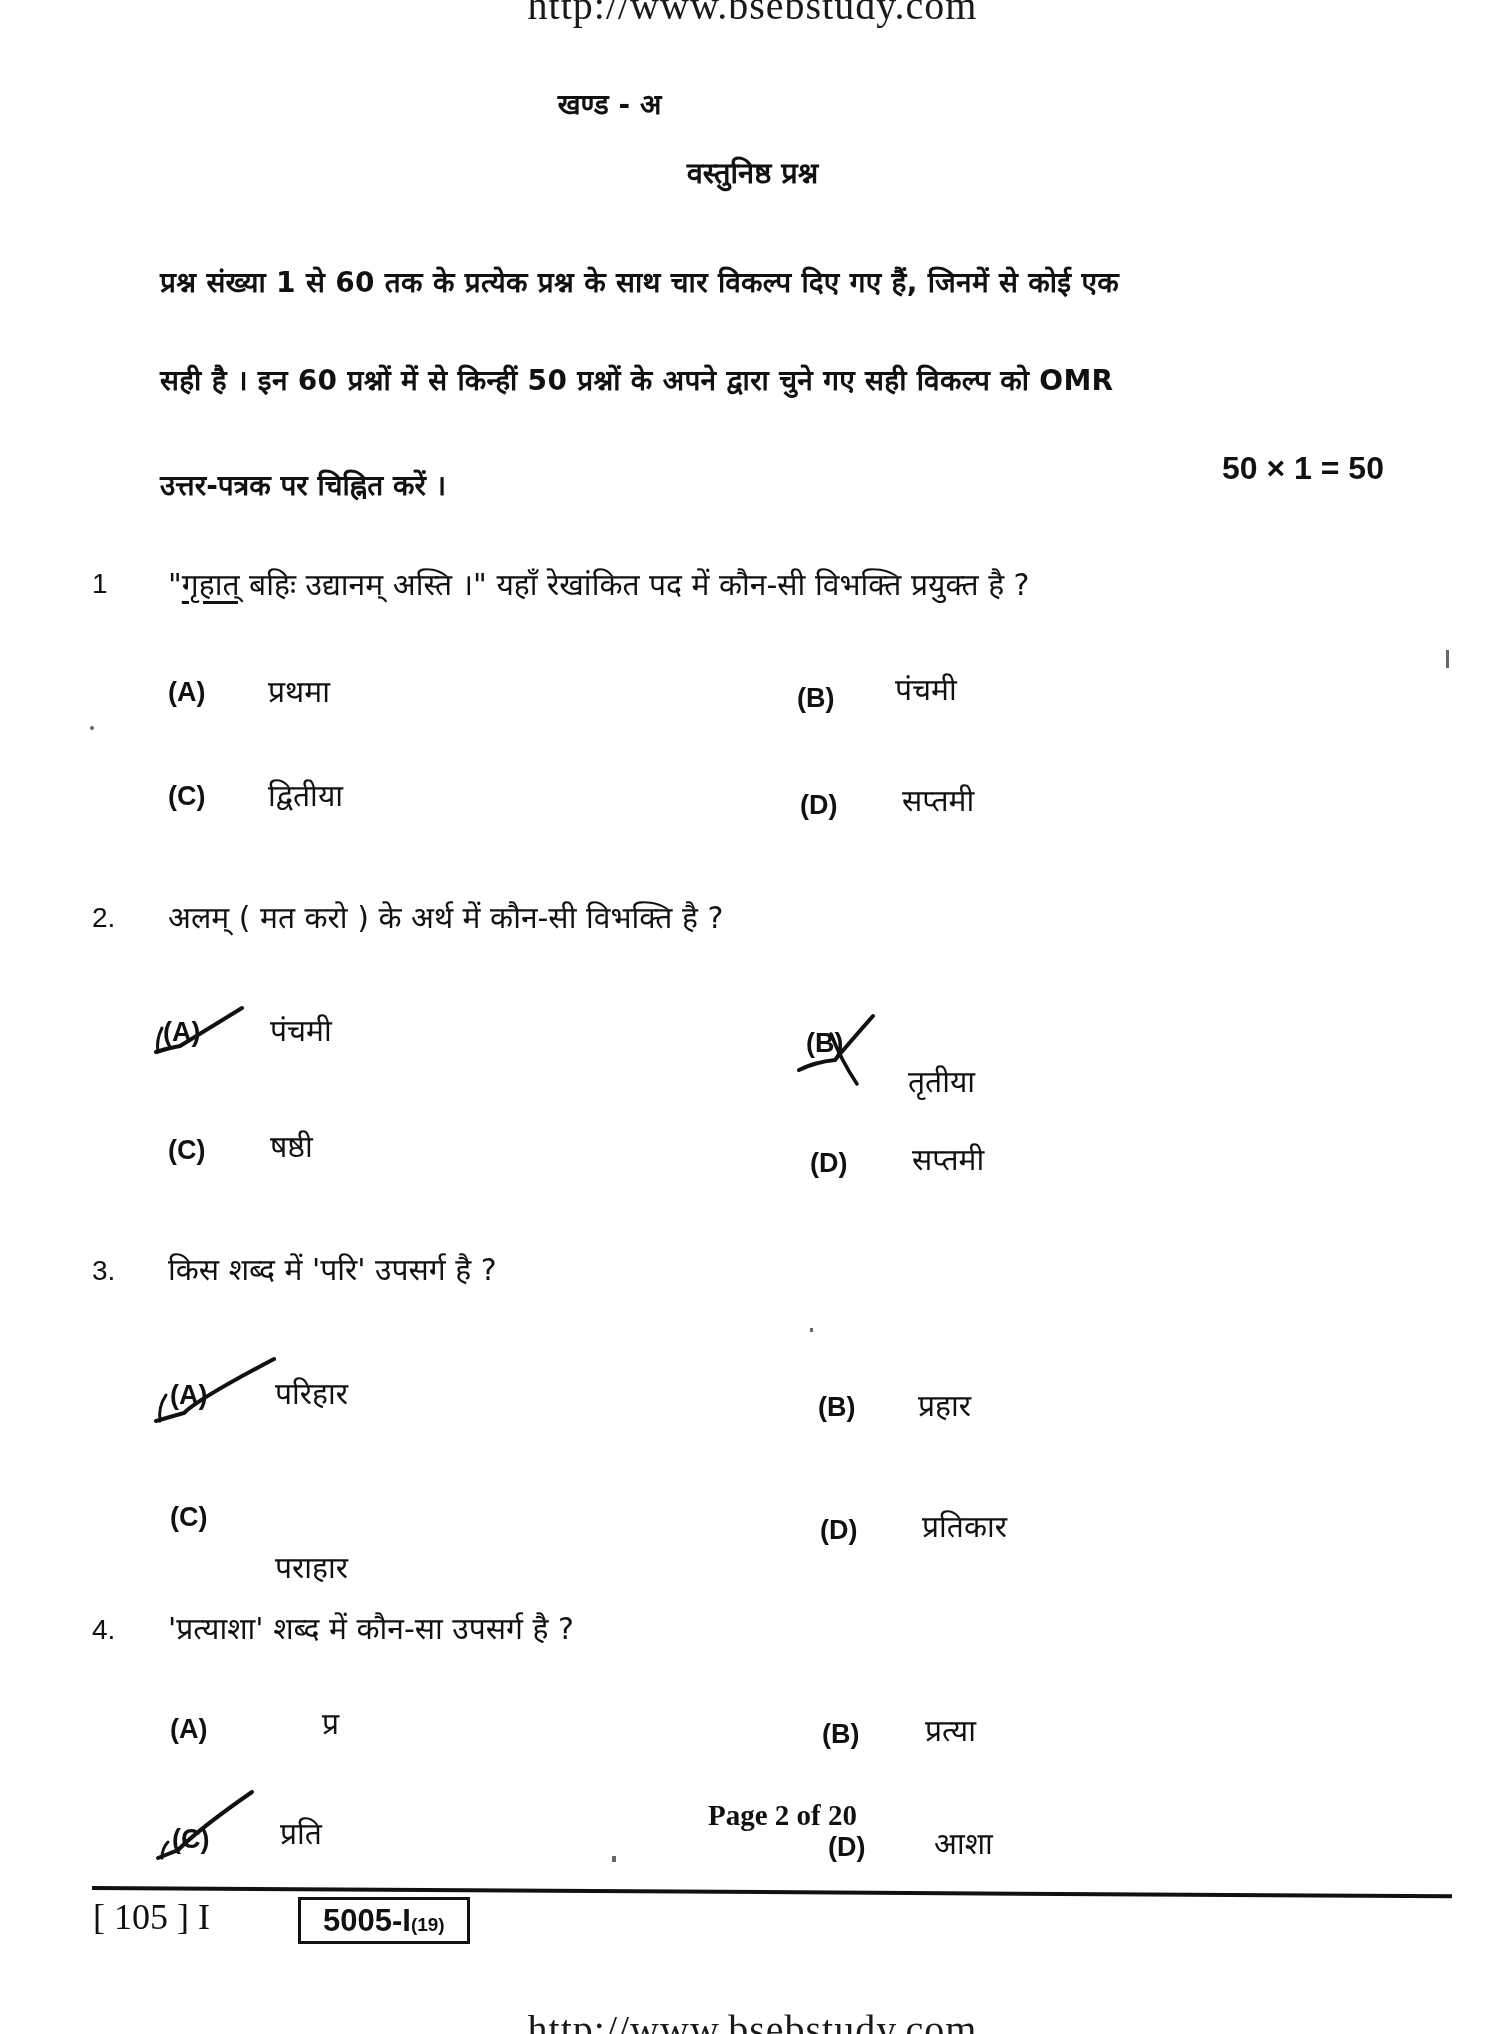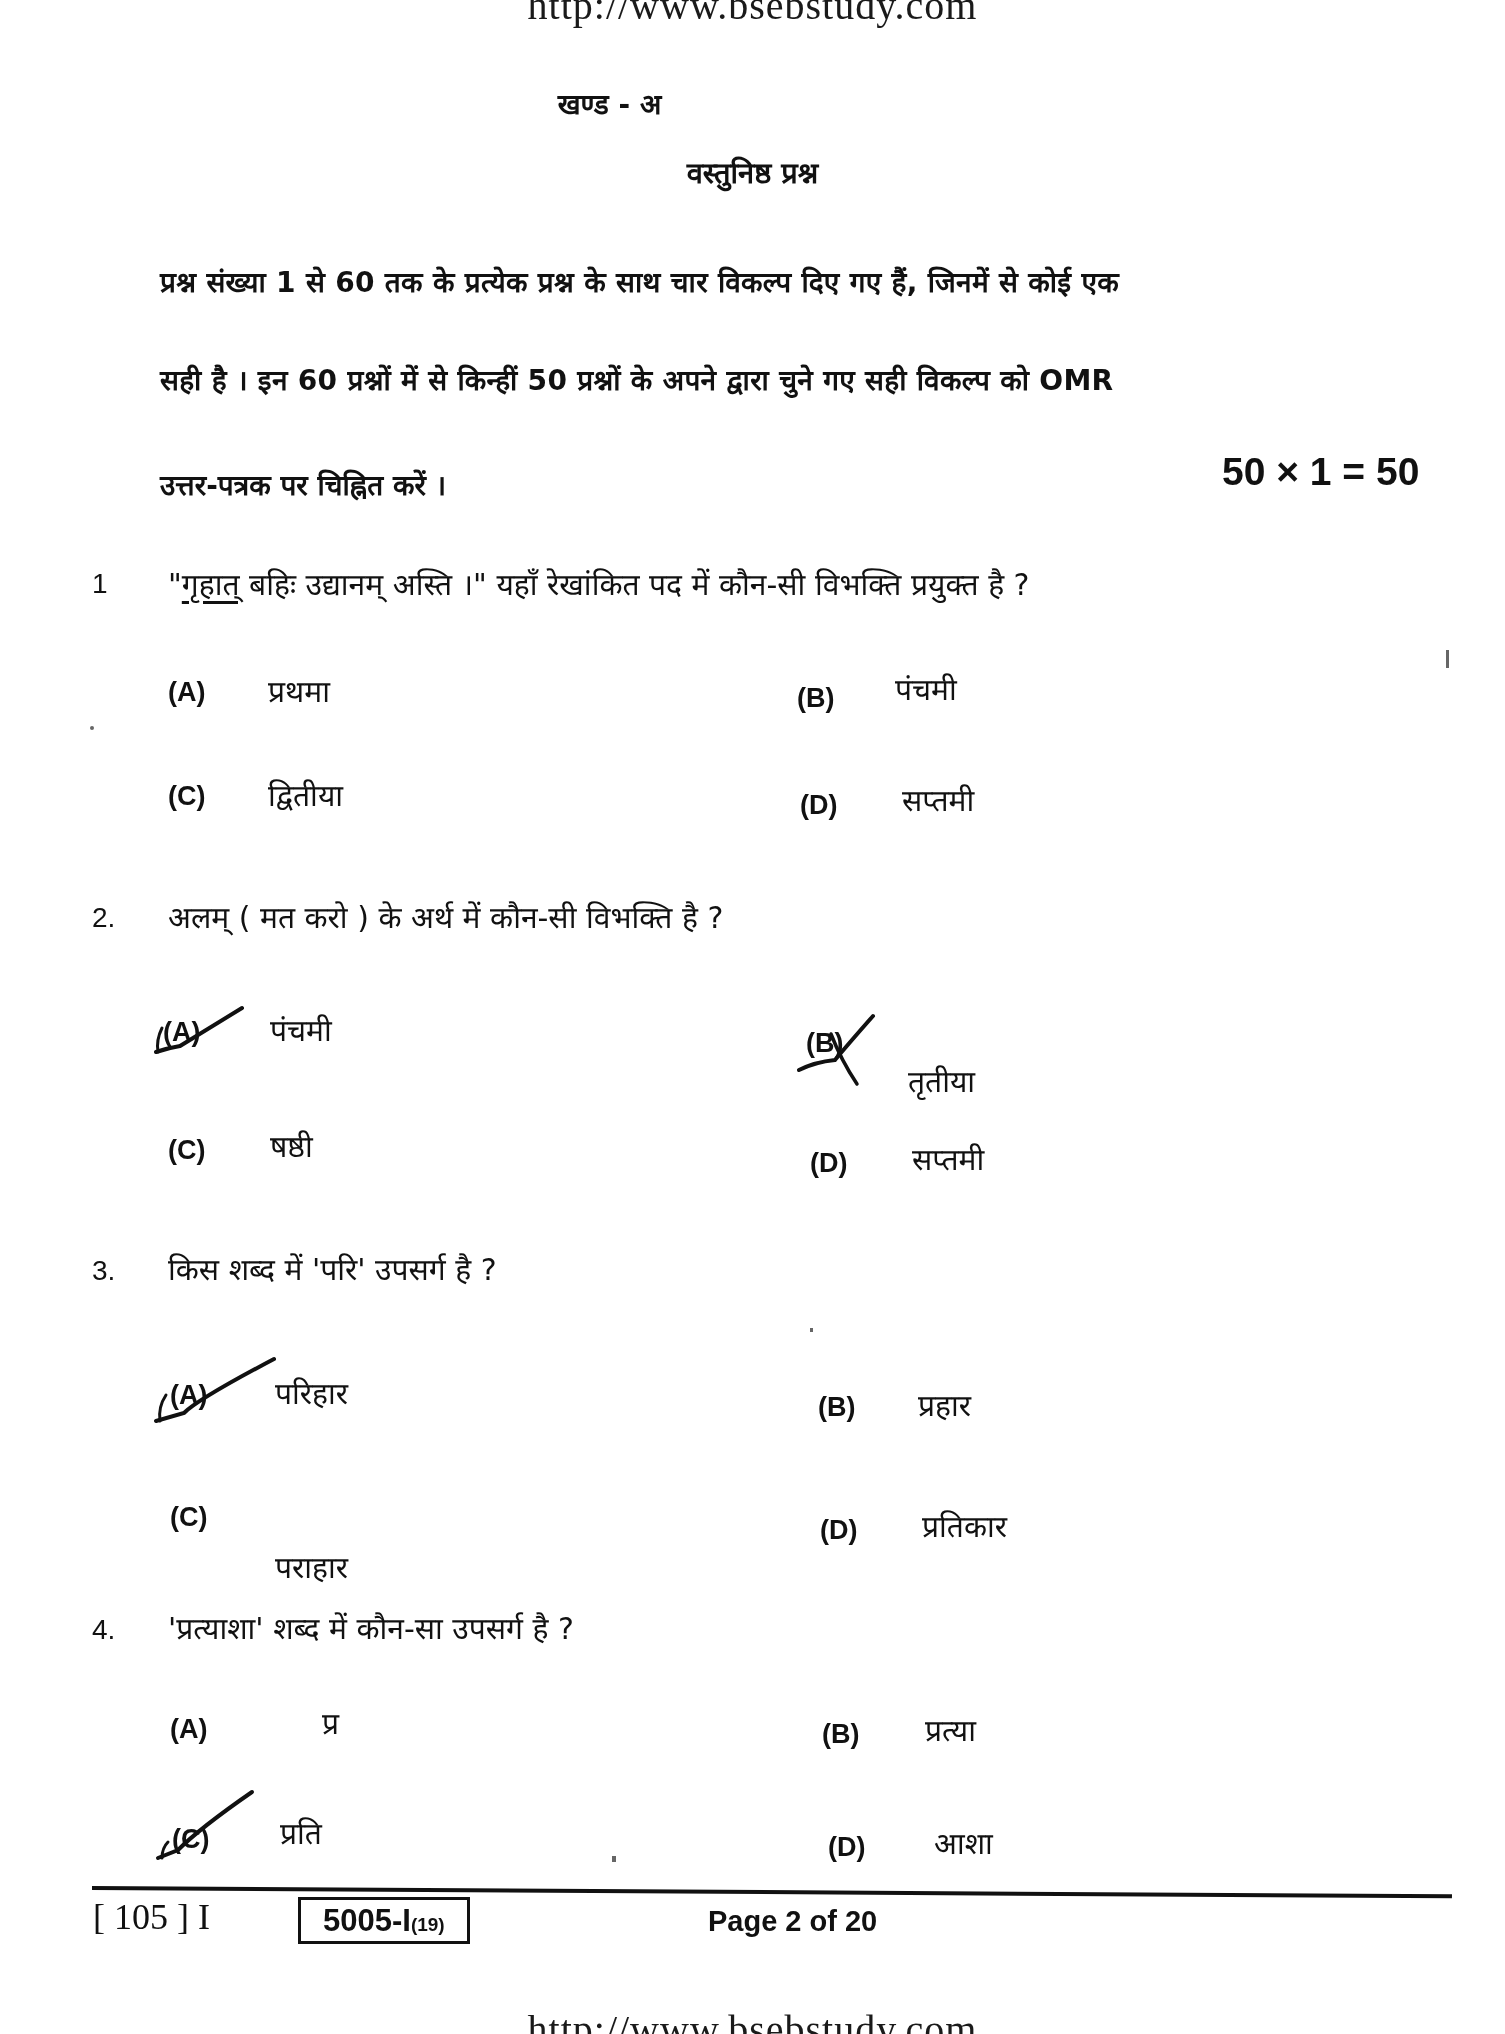--- a/index.html
+++ b/index.html
@@ -39,21 +39,21 @@
   }
 
   .instr {
     font-size: 28px;
     font-weight: bold;
     left: 160px;
     width: 1240px;
   }
   .marks {
     font-family: "Liberation Sans", sans-serif;
-    font-size: 39px;
+    font-size: 32px;
     font-weight: bold;
     left: 1222px;
   }
 
   .qnum {
     font-family: "Liberation Sans", sans-serif;
     font-size: 28px;
     left: 92px;
   }
   .qtext {
@@ -101,25 +101,25 @@
     left: 298px;
     top: 1897px;
     border: 3px solid #111;
     padding: 2px 22px;
     line-height: 1.2;
   }
   .footer-code small {
     font-size: 19px;
   }
   .footer-page {
-    font-family: Liberation Sans, sans-serif;
+    font-family: Liberation Serif, serif;
     font-size: 29px;
     font-weight: bold;
     left: 708px;
-    top: 1905px;
+    top: 1799px;
   }
   .stray {
     position: absolute;
     background: #666;
   }
 </style>
 </head>
 <body>
 
 <div class="abs url url-top">http://www.bsebstudy.com</div>

